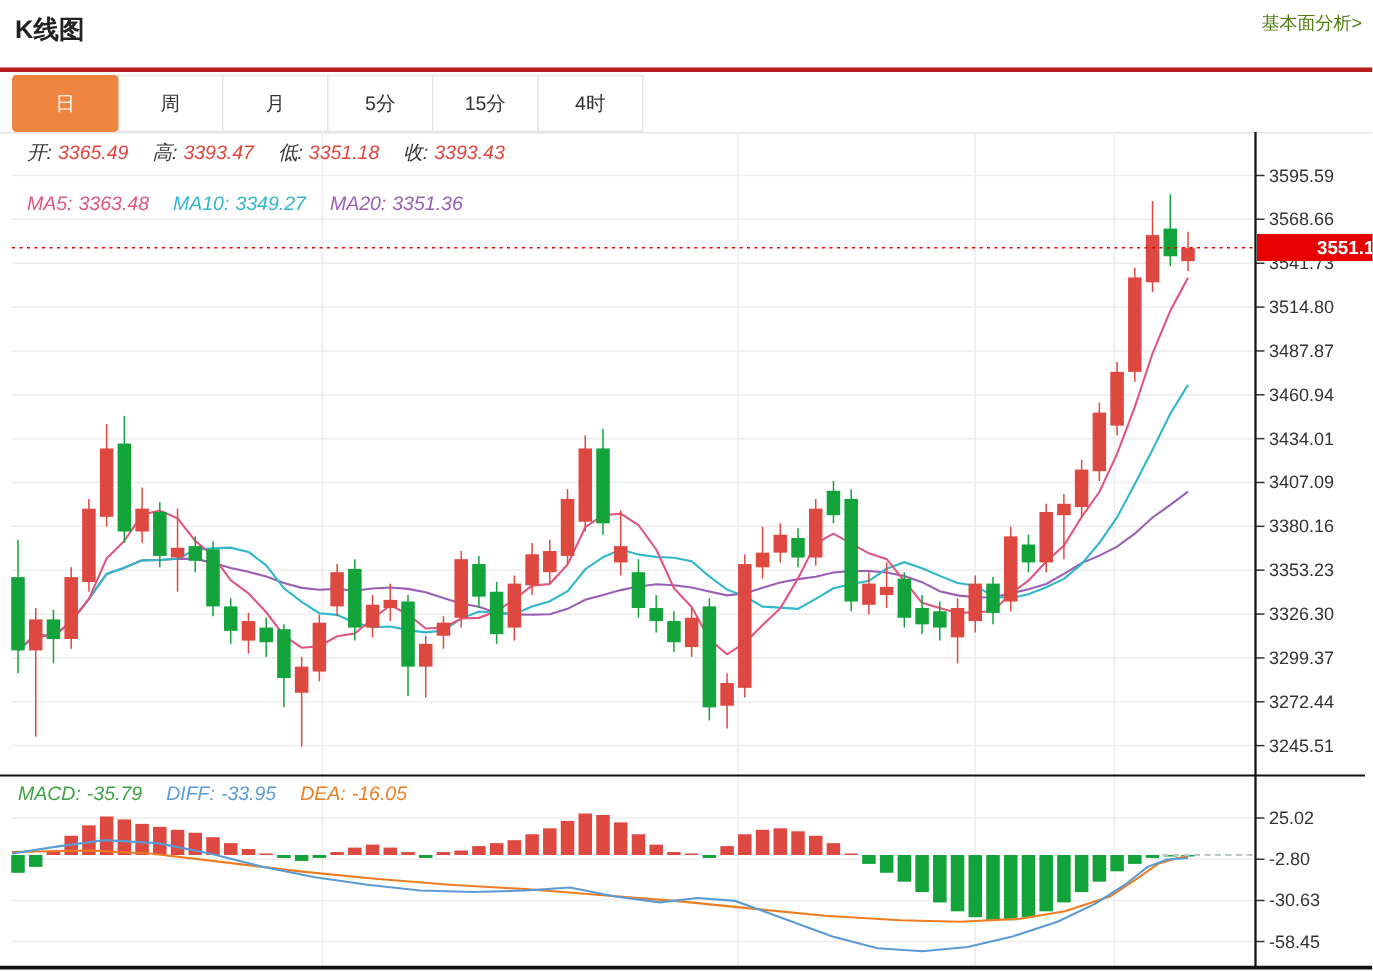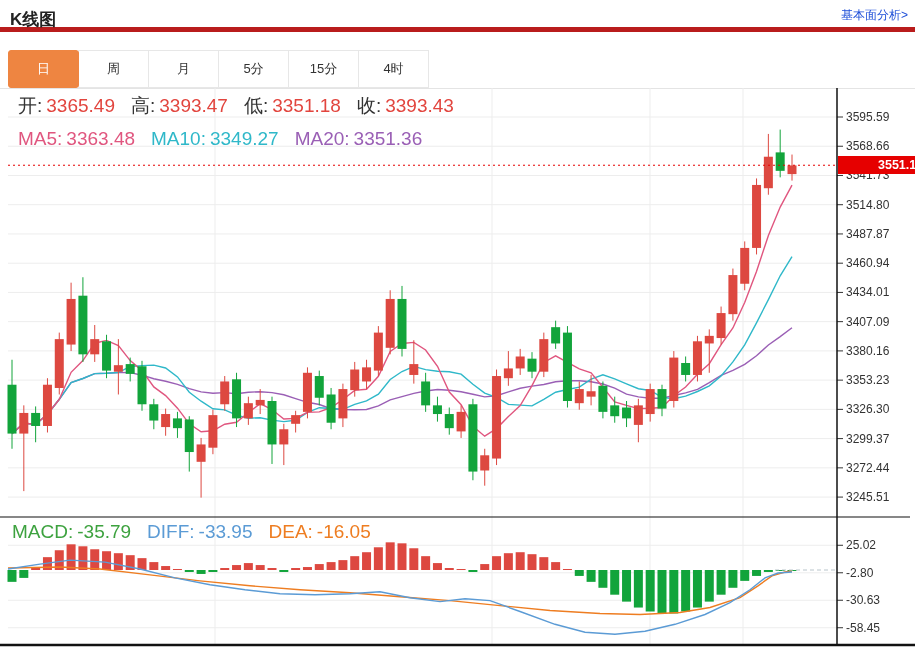--- a/index.html
+++ b/index.html
@@ -1,27 +1,27 @@
 <!DOCTYPE html>
 <html><head>
 <meta charset="utf-8">
 <style>
   * { margin:0; padding:0; box-sizing:border-box; }
   body { font-family:"Liberation Sans","DejaVu Sans",sans-serif; background:#fff; }
   .page { position:relative; width:915px; height:647px; background:#fff; overflow:hidden; }
-  .topbar { position:absolute; top:0; left:0; width:915px; height:32px; border-bottom:5px solid #b91c1c; }
+  .topbar { position:absolute; top:0; left:0; width:915px; height:48px; border-bottom:3px solid #b91c1c; }
   .title { position:absolute; left:10px; top:8px; font-size:17px; font-weight:bold; color:#222; }
-  .toplink { position:absolute; right:7px; top:7px; font-size:12px; color:#1d4ed8; text-decoration:none; cursor:pointer; }
+  .toplink { position:absolute; right:7px; top:7px; font-size:12px; color:#4d7c0f; text-decoration:none; cursor:pointer; }
   .tabbar { position:absolute; left:8px; top:50px; height:38px; display:flex; }
   .tab { width:71px; height:38px; line-height:36px; text-align:center; font-size:13px; color:#333;
          border:1px solid #e7e7e7; margin-left:-1px; background:#fff; cursor:pointer; }
   .tab:first-child { margin-left:0; }
   .tab.active { color:#fff; border-radius:3px; z-index:2; position:relative; }
   .tabline { position:absolute; left:0; top:88px; width:915px; height:1px; background:#e4e4e4; }
-  .overlay { position:absolute; z-index:3; font-size:19px; white-space:nowrap; }
+  .overlay { position:absolute; z-index:3; font-size:13px; white-space:nowrap;font-style:italic; }
   .overlay span { margin-right:4px; }
   .overlay .gap { margin-right:16px; }
   svg { position:absolute; left:0; top:88px; }
   .badge { position:absolute; left:838px; width:80px; height:18px; line-height:18px; z-index:4;
            color:#fff; font-size:12.5px; font-weight:bold; text-align:center;padding-left:40px; }
 </style>
 </head>
 <body>
 
 <div class="page">

